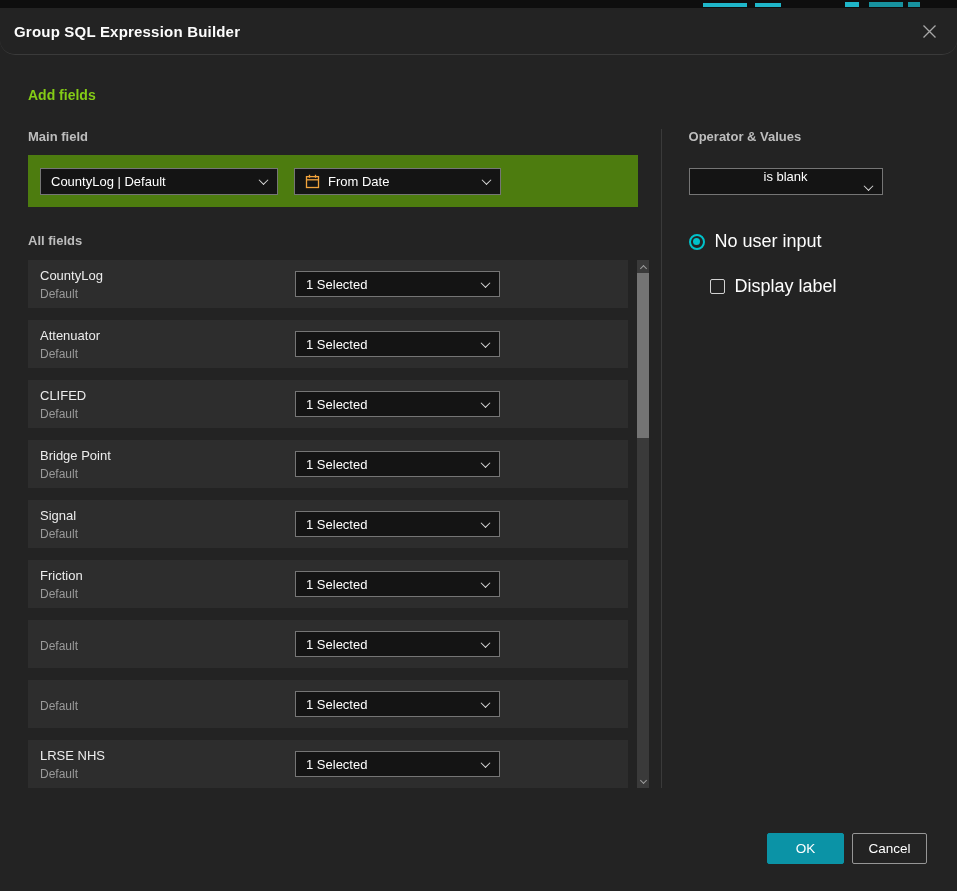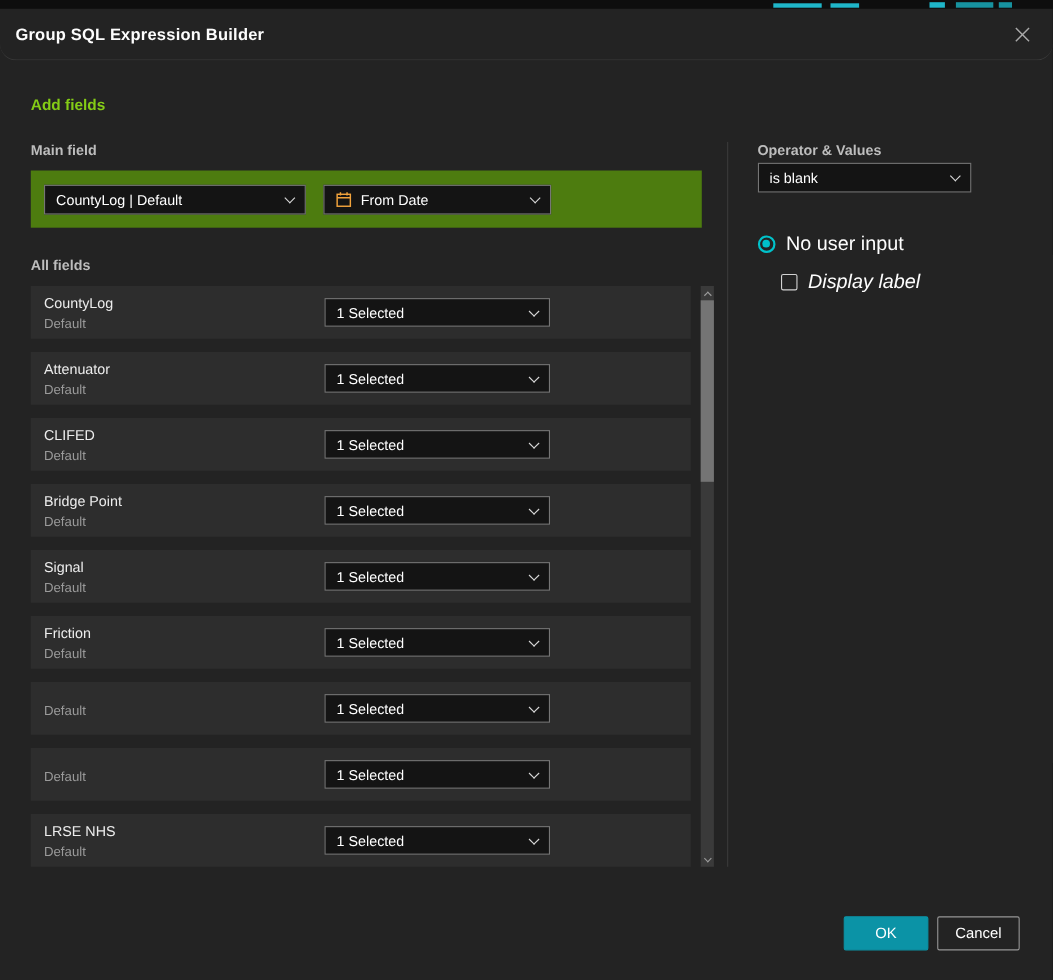--- a/index.html
+++ b/index.html
@@ -81,31 +81,31 @@
   .sb-arrow.up { top:0; }
   .sb-arrow.down { bottom:0; }
   .sb-chev { width:5px; height:5px; border-right:1.3px solid #9d9d9d; border-bottom:1.3px solid #9d9d9d; }
   .sb-arrow.up .sb-chev { transform:rotate(-135deg); margin-top:3px; }
   .sb-arrow.down .sb-chev { transform:rotate(45deg); margin-bottom:3px; }
   .sb-thumb { position:absolute; top:13px; left:0; width:12px; height:165px; background:#747474; }
 
   .vdivider { width:1px; background:#3a3a3a; }
 
   .col-right { margin-left:27px; width:239px; }
-  .op-select { margin-top:4px; width:194px; }
+  .op-select { margin-top:24px; width:194px;flex-direction:column; }
 
   .radio-row { margin-top:36px; display:flex; align-items:center; gap:10px; }
   .radio {
     width:16px; height:16px; border:2px solid #00c2ca; border-radius:50%;
     position:relative; flex:none; cursor:pointer; background:transparent;
   }
   .radio::after { content:""; position:absolute; inset:2.5px; background:#00c2ca; border-radius:50%; }
   .opt-label { font-size:18px; color:#fdfdfd; }
 
-  .check-row { margin-top:14px; margin-left:21px; display:flex; align-items:center; gap:10px;font-style:italic; }
+  .check-row { margin-top:24px; margin-left:21px; display:flex; align-items:center; gap:10px; }
   .checkbox {
     width:15px; height:15px; border:1.5px solid #d2d2d2; border-radius:2px;
     flex:none; background:transparent; cursor:pointer;
   }
 
   .footer { position:absolute; right:30px; bottom:27px; display:flex; gap:8px; }
   .btn { height:31px; font-size:13.5px; font-family:inherit; cursor:pointer; border-radius:2px; }
   .btn-ok { width:77px; background:#0b93a6; color:#fff; border:1px solid #0b93a6; }
   .btn-cancel { width:75px; background:transparent; color:#fff; border:1px solid #969696; }
 </style>

